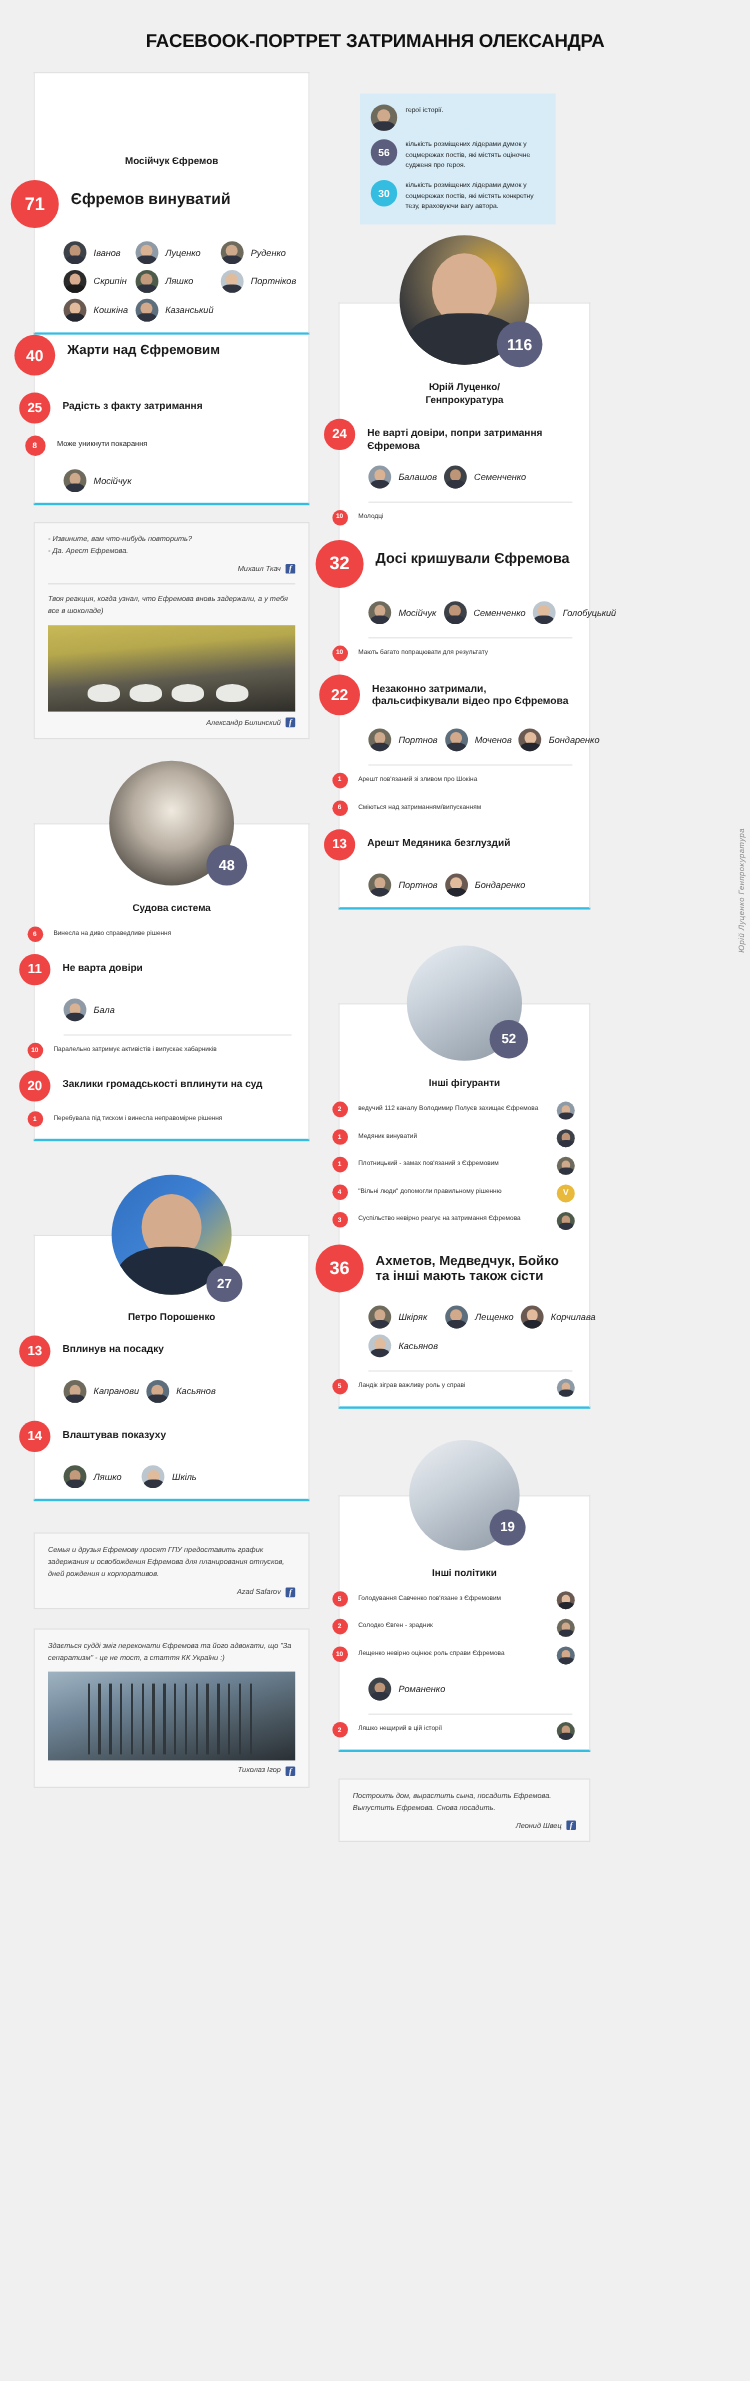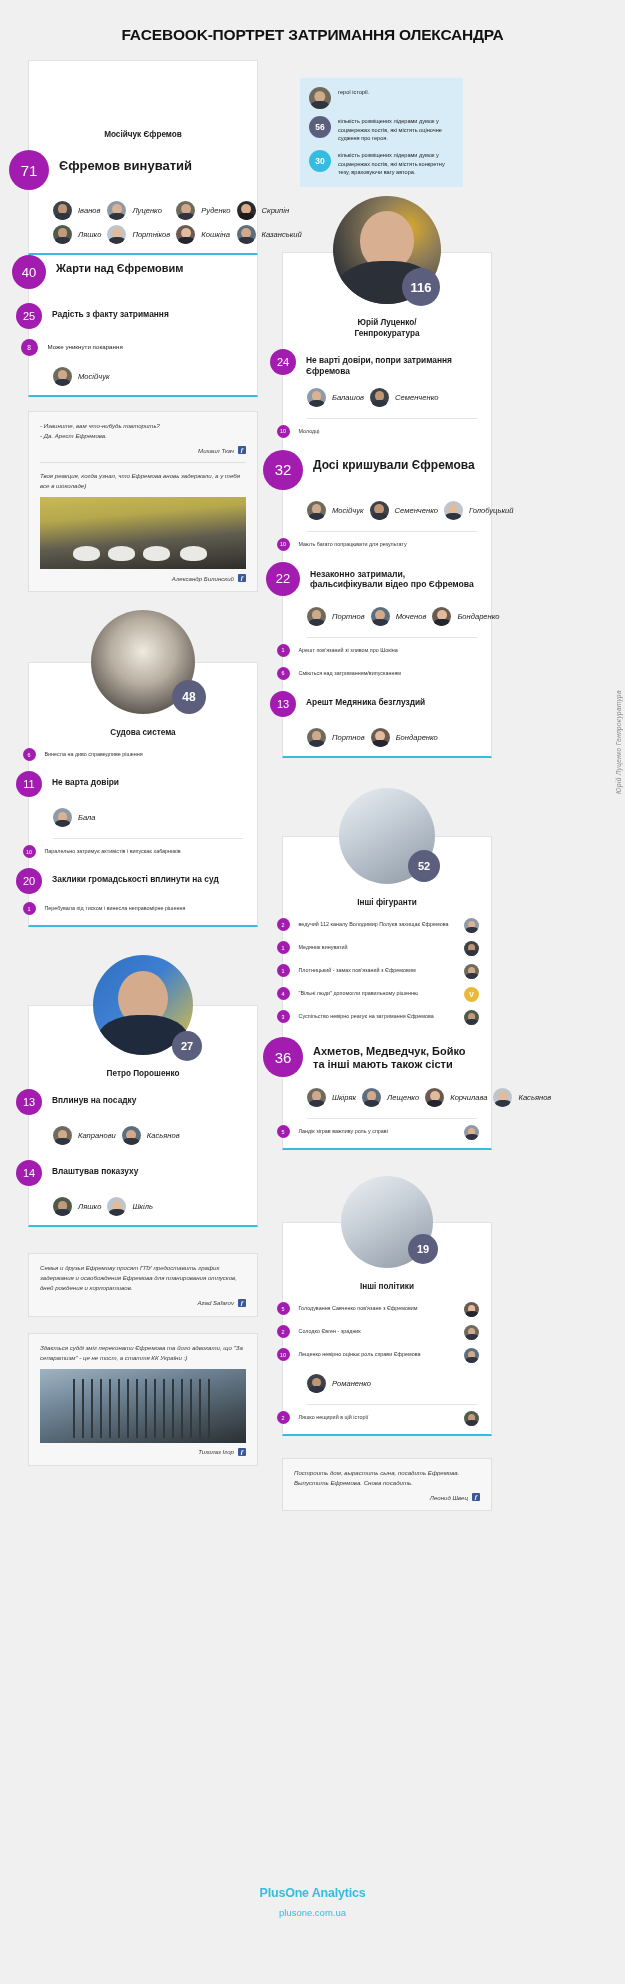--- a/index.html
+++ b/index.html
@@ -116,39 +116,39 @@
   }
   .card-name {
     text-align:center; font-size: 8.2px; font-weight: bold;
     padding: 12px 26px 6px 26px; line-height: 1.35;
   }
 
   
   .row { position: relative; padding: 4px 12px 4px 0; }
   .row-inner { display:flex; align-items:flex-start; }
   .bubble {
-    border-radius: 50%; background: #a21caf; color:#fff;
+    border-radius: 50%; background: #ef4444; color:#fff;
     display:flex; align-items:center; justify-content:center;
-    font-weight: normal; flex: none; position: relative; z-index:4;
+    font-weight: bold; flex: none; position: relative; z-index:4;
   }
   .b-xl { width:40px; height:40px; font-size:15px; margin-left:-20px; }
   .b-lg { width:34px; height:34px; font-size:13px; margin-left:-17px; }
   .b-md { width:26px; height:26px; font-size:11px; margin-left:-13px; }
   .b-sm { width:17px; height:17px; font-size:6.6px; margin-left:-8.5px; }
   .b-xs { width:13px; height:13px; font-size:5.4px; margin-left:-6.5px; }
 
   .row-label-xl { font-size: 13px; font-weight: bold; line-height:1.2; padding-left:10px; padding-top:8px; }
   .row-label-lg { font-size: 11px; font-weight: bold; line-height:1.2; padding-left:10px; padding-top:7px; }
   .row-label-md { font-size: 8.4px; font-weight: bold; line-height:1.3; padding-left:10px; padding-top:6px; }
   .row-label-sm { font-size: 6.2px; font-weight: normal; line-height:1.45; padding-left:10px; padding-top:4px; color:#222; }
   .row-label-xs { font-size: 5.4px; font-weight: normal; line-height:1.45; padding-left:9px; padding-top:3px; color:#333; }
 
   
   .names {
-    display: grid; grid-template-columns: 1fr 1fr 1fr 1fr;
+    display: grid; grid-template-columns: 1fr 1fr 1fr;
     gap: 5px 6px; padding: 7px 14px 9px 24px;
   }
   .names.one-col { grid-template-columns: 1fr; }
   .name-item { display:flex; align-items:center; }
   .name-av { width: 19px; height: 19px; flex: none; margin-right: 6px; }
   .name-txt { font-size: 7.6px; font-style: italic; color:#1b1b1b; }
   .sep { height:1px; background:#e4e4e4; margin: 2px 14px 2px 24px; }
 
   
   .quote {
@@ -441,21 +441,21 @@
     </div>
   </div>
 
   <div class="col-right">
 
     <div class="hero-wrap" style="margin-bottom:-52px;">
       <div class="hero h-lutsenko" style="width:108px;height:108px;">
         <div class="hero-face"></div>
         <div class="hero-body"></div>
       </div>
-      <div class="hero-badge" style="width:38px;height:38px;font-size:13px;right:52px;top:72px;">116</div>
+      <div class="hero-badge" style="width:38px;height:38px;font-size:13px;right:40px;top:72px;">116</div>
     </div>
 
     <div class="card" style="padding-top:52px;">
       <div class="card-name" style="white-space:pre-line;">Юрій Луценко/
 Генпрокуратура</div>
 
       <div class="row">
         <div class="row-inner">
           <div class="bubble b-md">24</div>
           <div class="row-label-md">Не варті довіри, попри затримання Єфремова</div>
@@ -688,19 +688,15 @@
       <p>Построить дом, вырастить сына, посадить Ефремова. Выпустить Ефремова. Снова посадить.</p>
       <div class="attr">
         <span>Леонид Швец</span>
         <span class="fb">f</span>
       </div>
     </div>
   </div>
 
   <div class="side-label">Юрій Луценко  Генпрокуратура</div>
 
-  <div class="footer" style="position:absolute; left:0; right:0; top:1870px;">
-    <div class="brand">PlusOne Analytics</div>
-    <div class="url">plusone.com.ua</div>
-  </div>
 
   <div style="height:1984px"></div>
 </div>
 
 </body></html>

